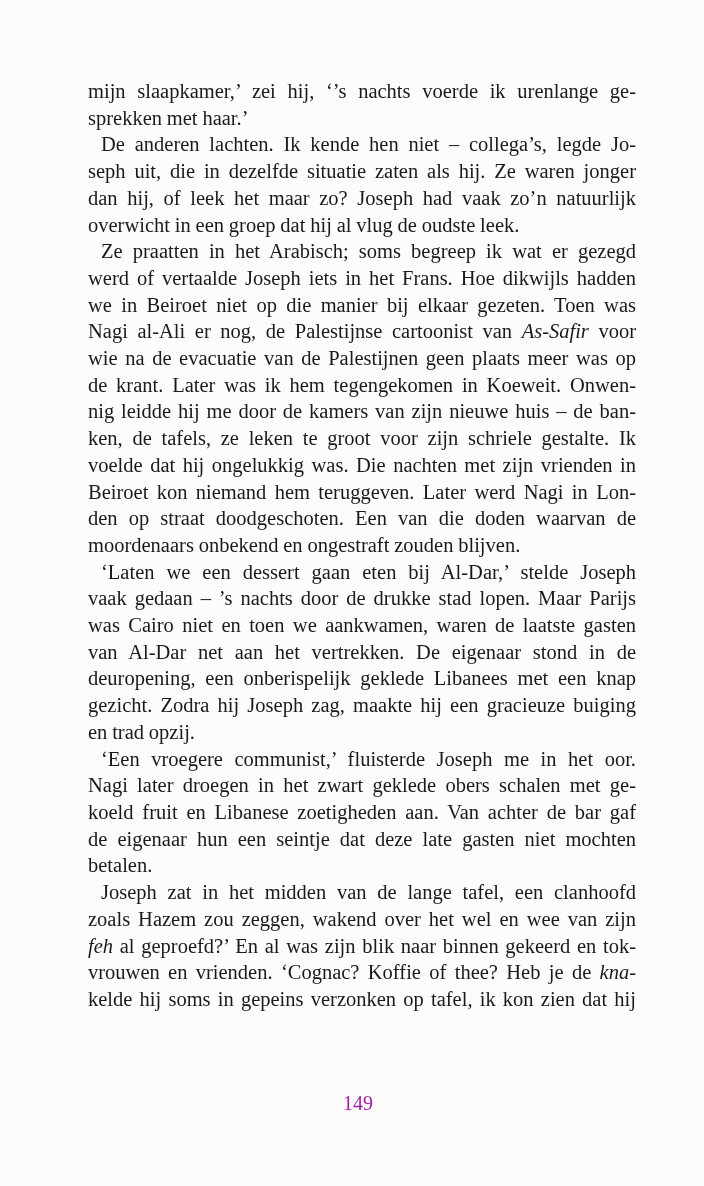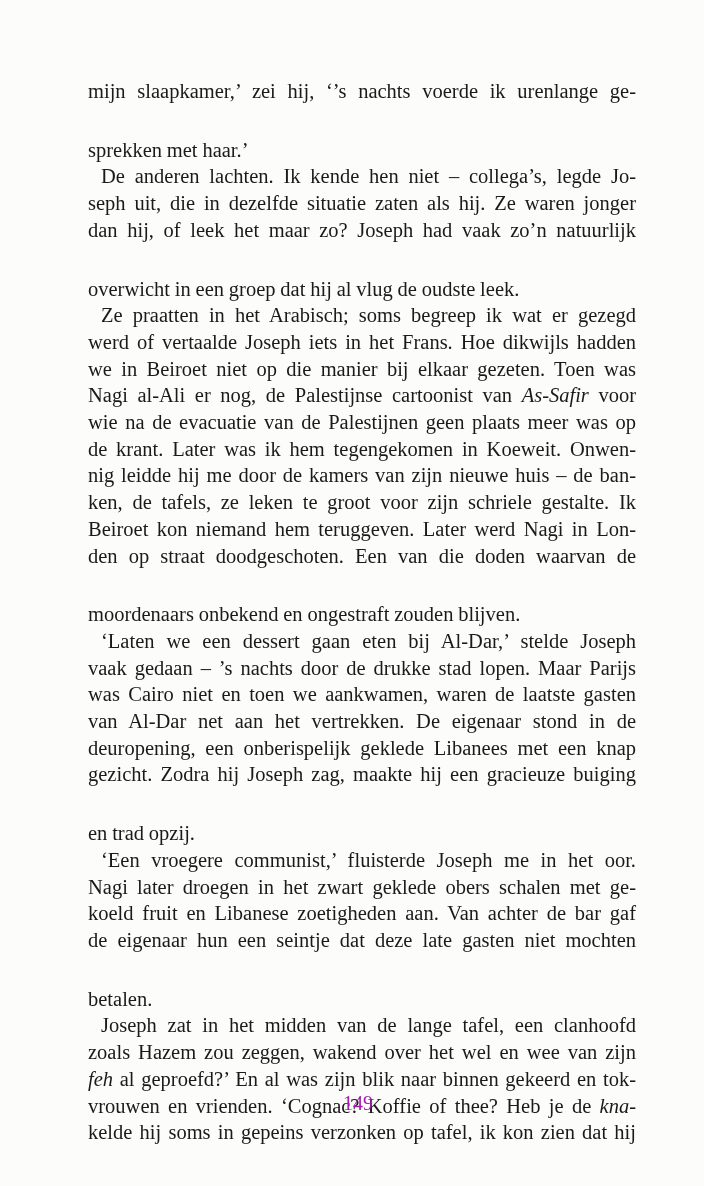--- a/index.html
+++ b/index.html
@@ -27,21 +27,21 @@
     text-rendering: optimizeLegibility;
   }
   .para { margin: 0; }
   .line {
     text-align: justify;
     text-align-last: justify;
     word-spacing: -0.3px;
     white-space: normal;
   }
   .line-first { text-indent: 13px; }
-  .line-end { text-align-last: left; margin-top: 32px; }
+  .line-end { text-align-last: left; }
   .line i { font-style: italic; }
   .folio {
     position: absolute;
     left: 84px;
     top: 1092px;
     width: 548px;
     text-align: center;
     font-size: 20px;
     color: #a21caf;
   }
@@ -63,20 +63,21 @@
       </div>
       <div class="para">
         <div class="line line-first"><span>Ze praatten in het Arabisch; soms begreep ik wat er gezegd</span></div>
         <div class="line"><span>werd of vertaalde Joseph iets in het Frans. Hoe dikwijls hadden</span></div>
         <div class="line"><span>we in Beiroet niet op die manier bij elkaar gezeten. Toen was</span></div>
         <div class="line"><span>Nagi al-Ali er nog, de Palestijnse cartoonist van </span><i>As-Safir</i><span> voor</span></div>
         <div class="line"><span>wie na de evacuatie van de Palestijnen geen plaats meer was op</span></div>
         <div class="line"><span>de krant. Later was ik hem tegengekomen in Koeweit. Onwen-</span></div>
         <div class="line"><span>nig leidde hij me door de kamers van zijn nieuwe huis – de ban-</span></div>
         <div class="line"><span>ken, de tafels, ze leken te groot voor zijn schriele gestalte. Ik</span></div>
+        <div class="line"><span>voelde dat hij ongelukkig was. Die nachten met zijn vrienden in</span></div>
         <div class="line"><span>Beiroet kon niemand hem teruggeven. Later werd Nagi in Lon-</span></div>
         <div class="line"><span>den op straat doodgeschoten. Een van die doden waarvan de</span></div>
         <div class="line line-end"><span>moordenaars onbekend en ongestraft zouden blijven.</span></div>
       </div>
       <div class="para">
         <div class="line line-first"><span>‘Laten we een dessert gaan eten bij Al-Dar,’ stelde Joseph</span></div>
         <div class="line"><span>vaak gedaan – ’s nachts door de drukke stad lopen. Maar Parijs</span></div>
         <div class="line"><span>was Cairo niet en toen we aankwamen, waren de laatste gasten</span></div>
         <div class="line"><span>van Al-Dar net aan het vertrekken. De eigenaar stond in de</span></div>
         <div class="line"><span>deuropening, een onberispelijk geklede Libanees met een knap</span></div>

